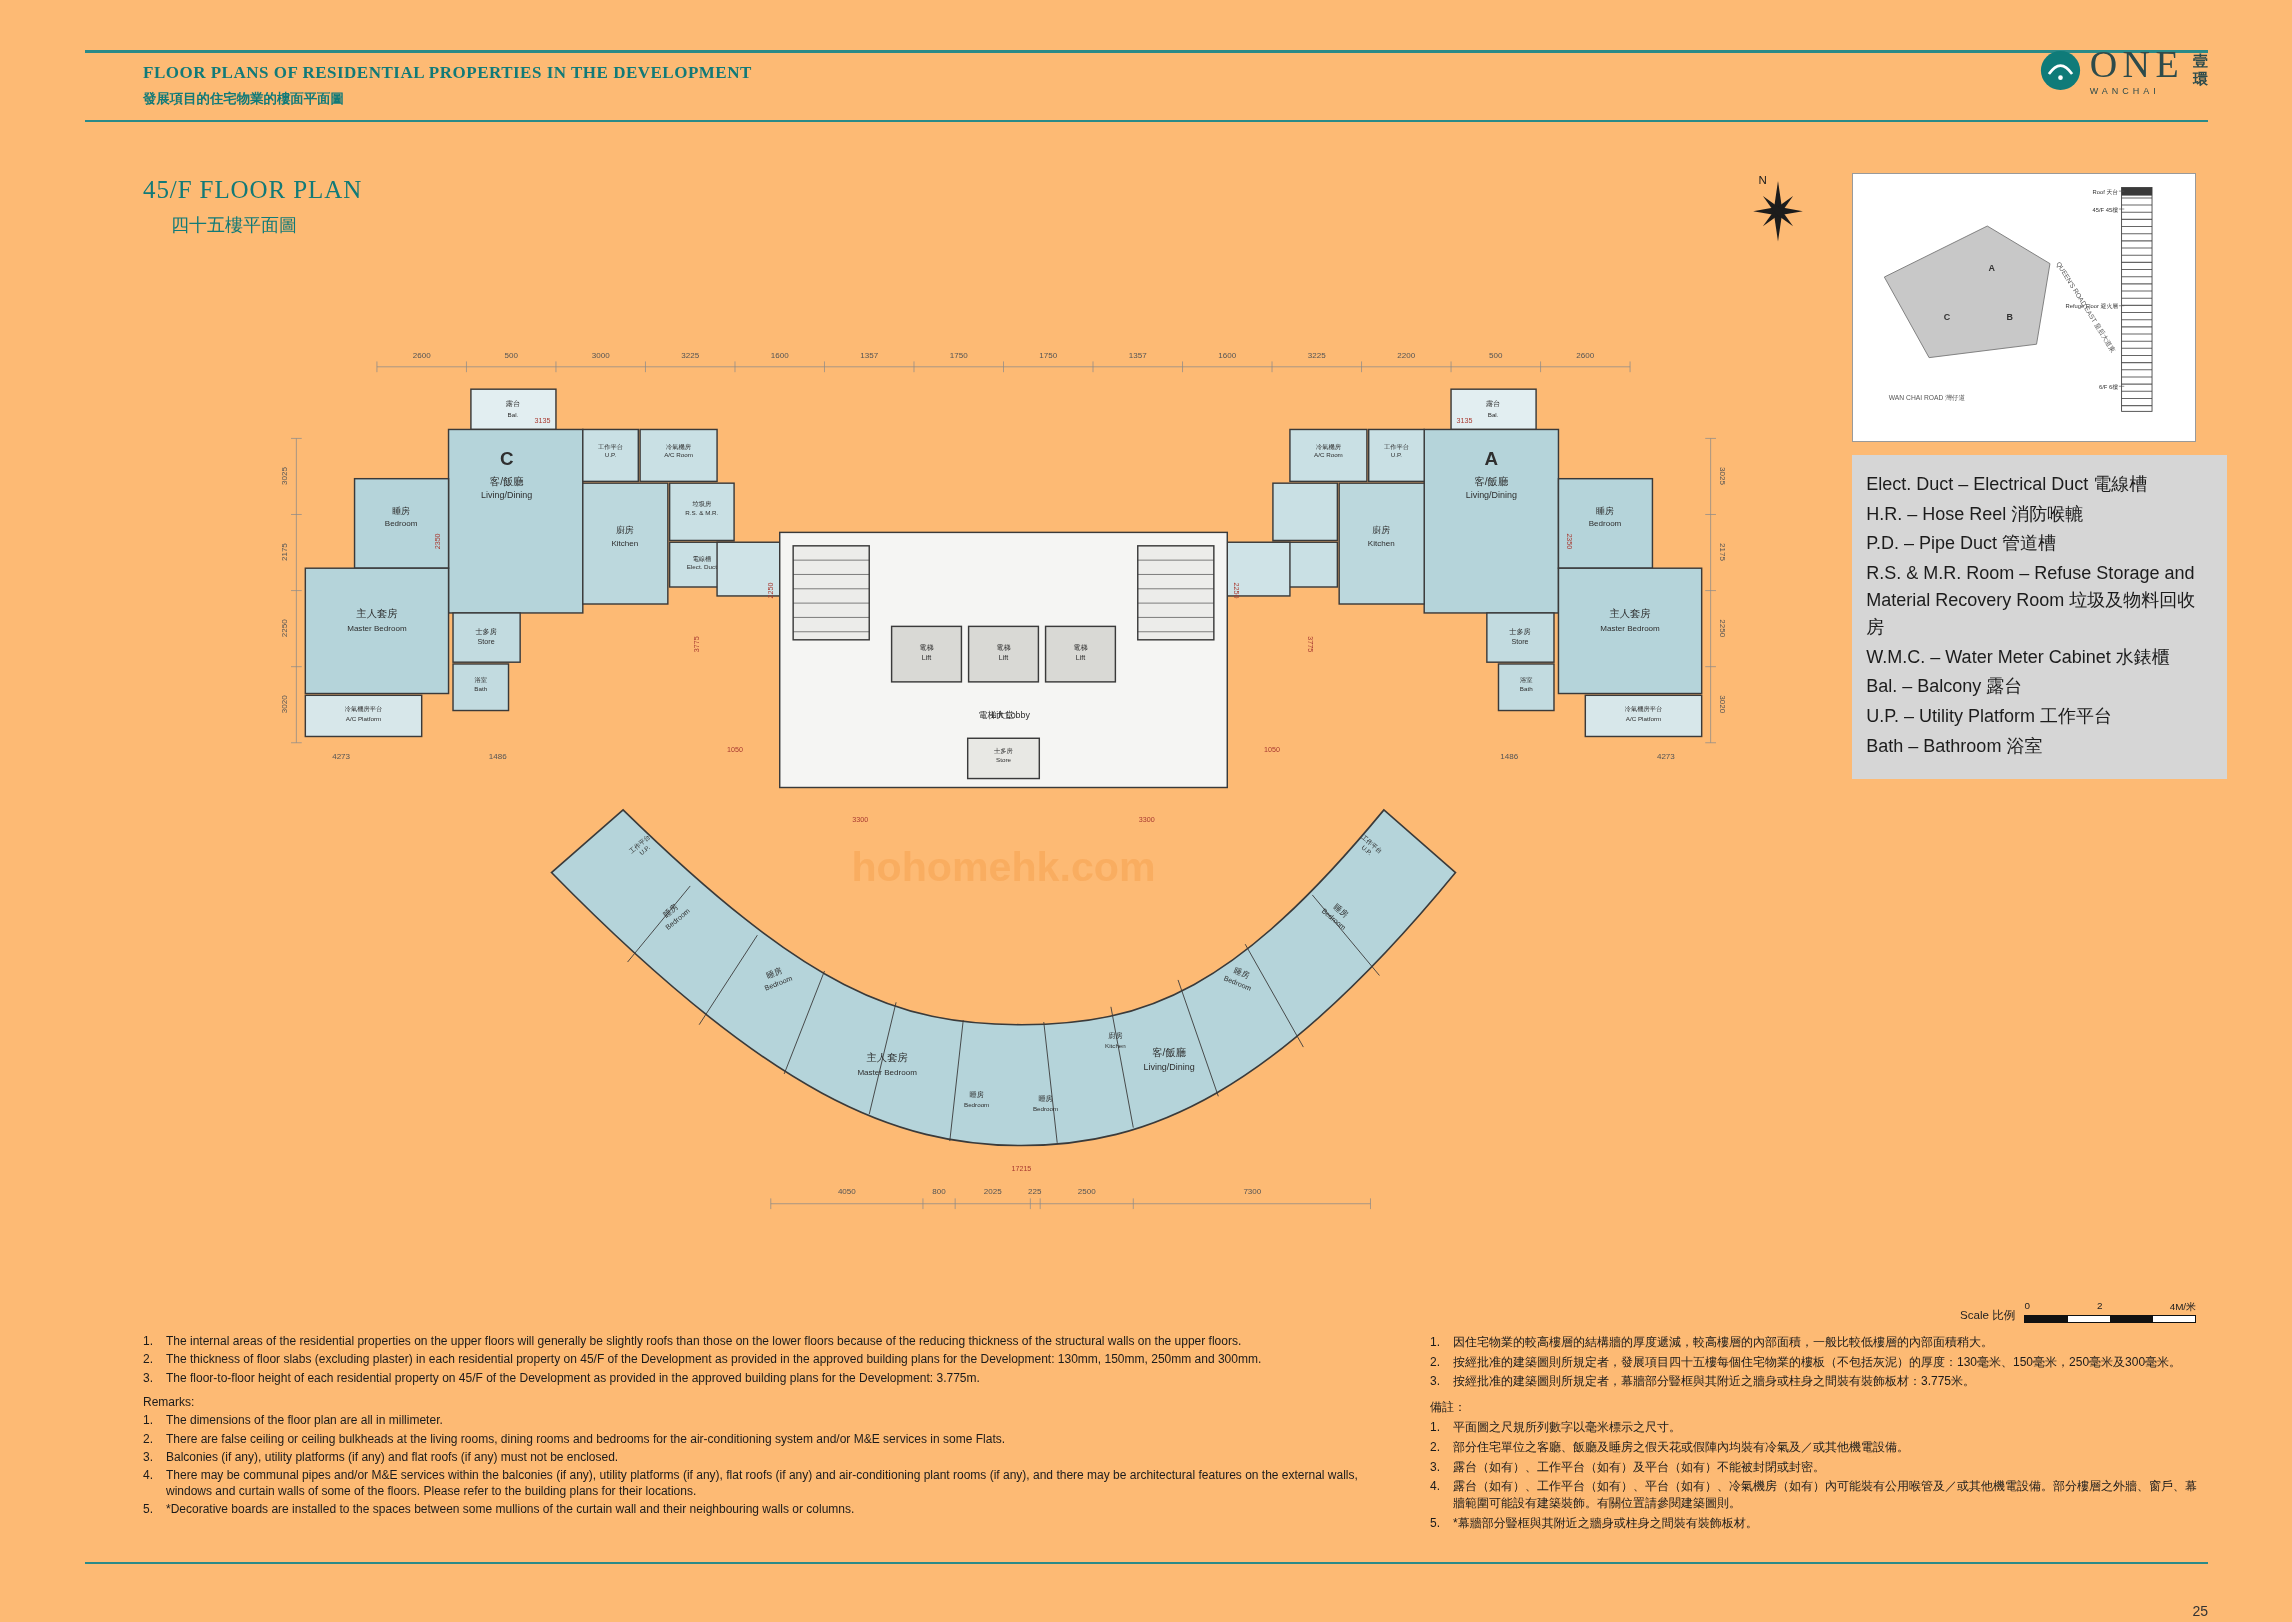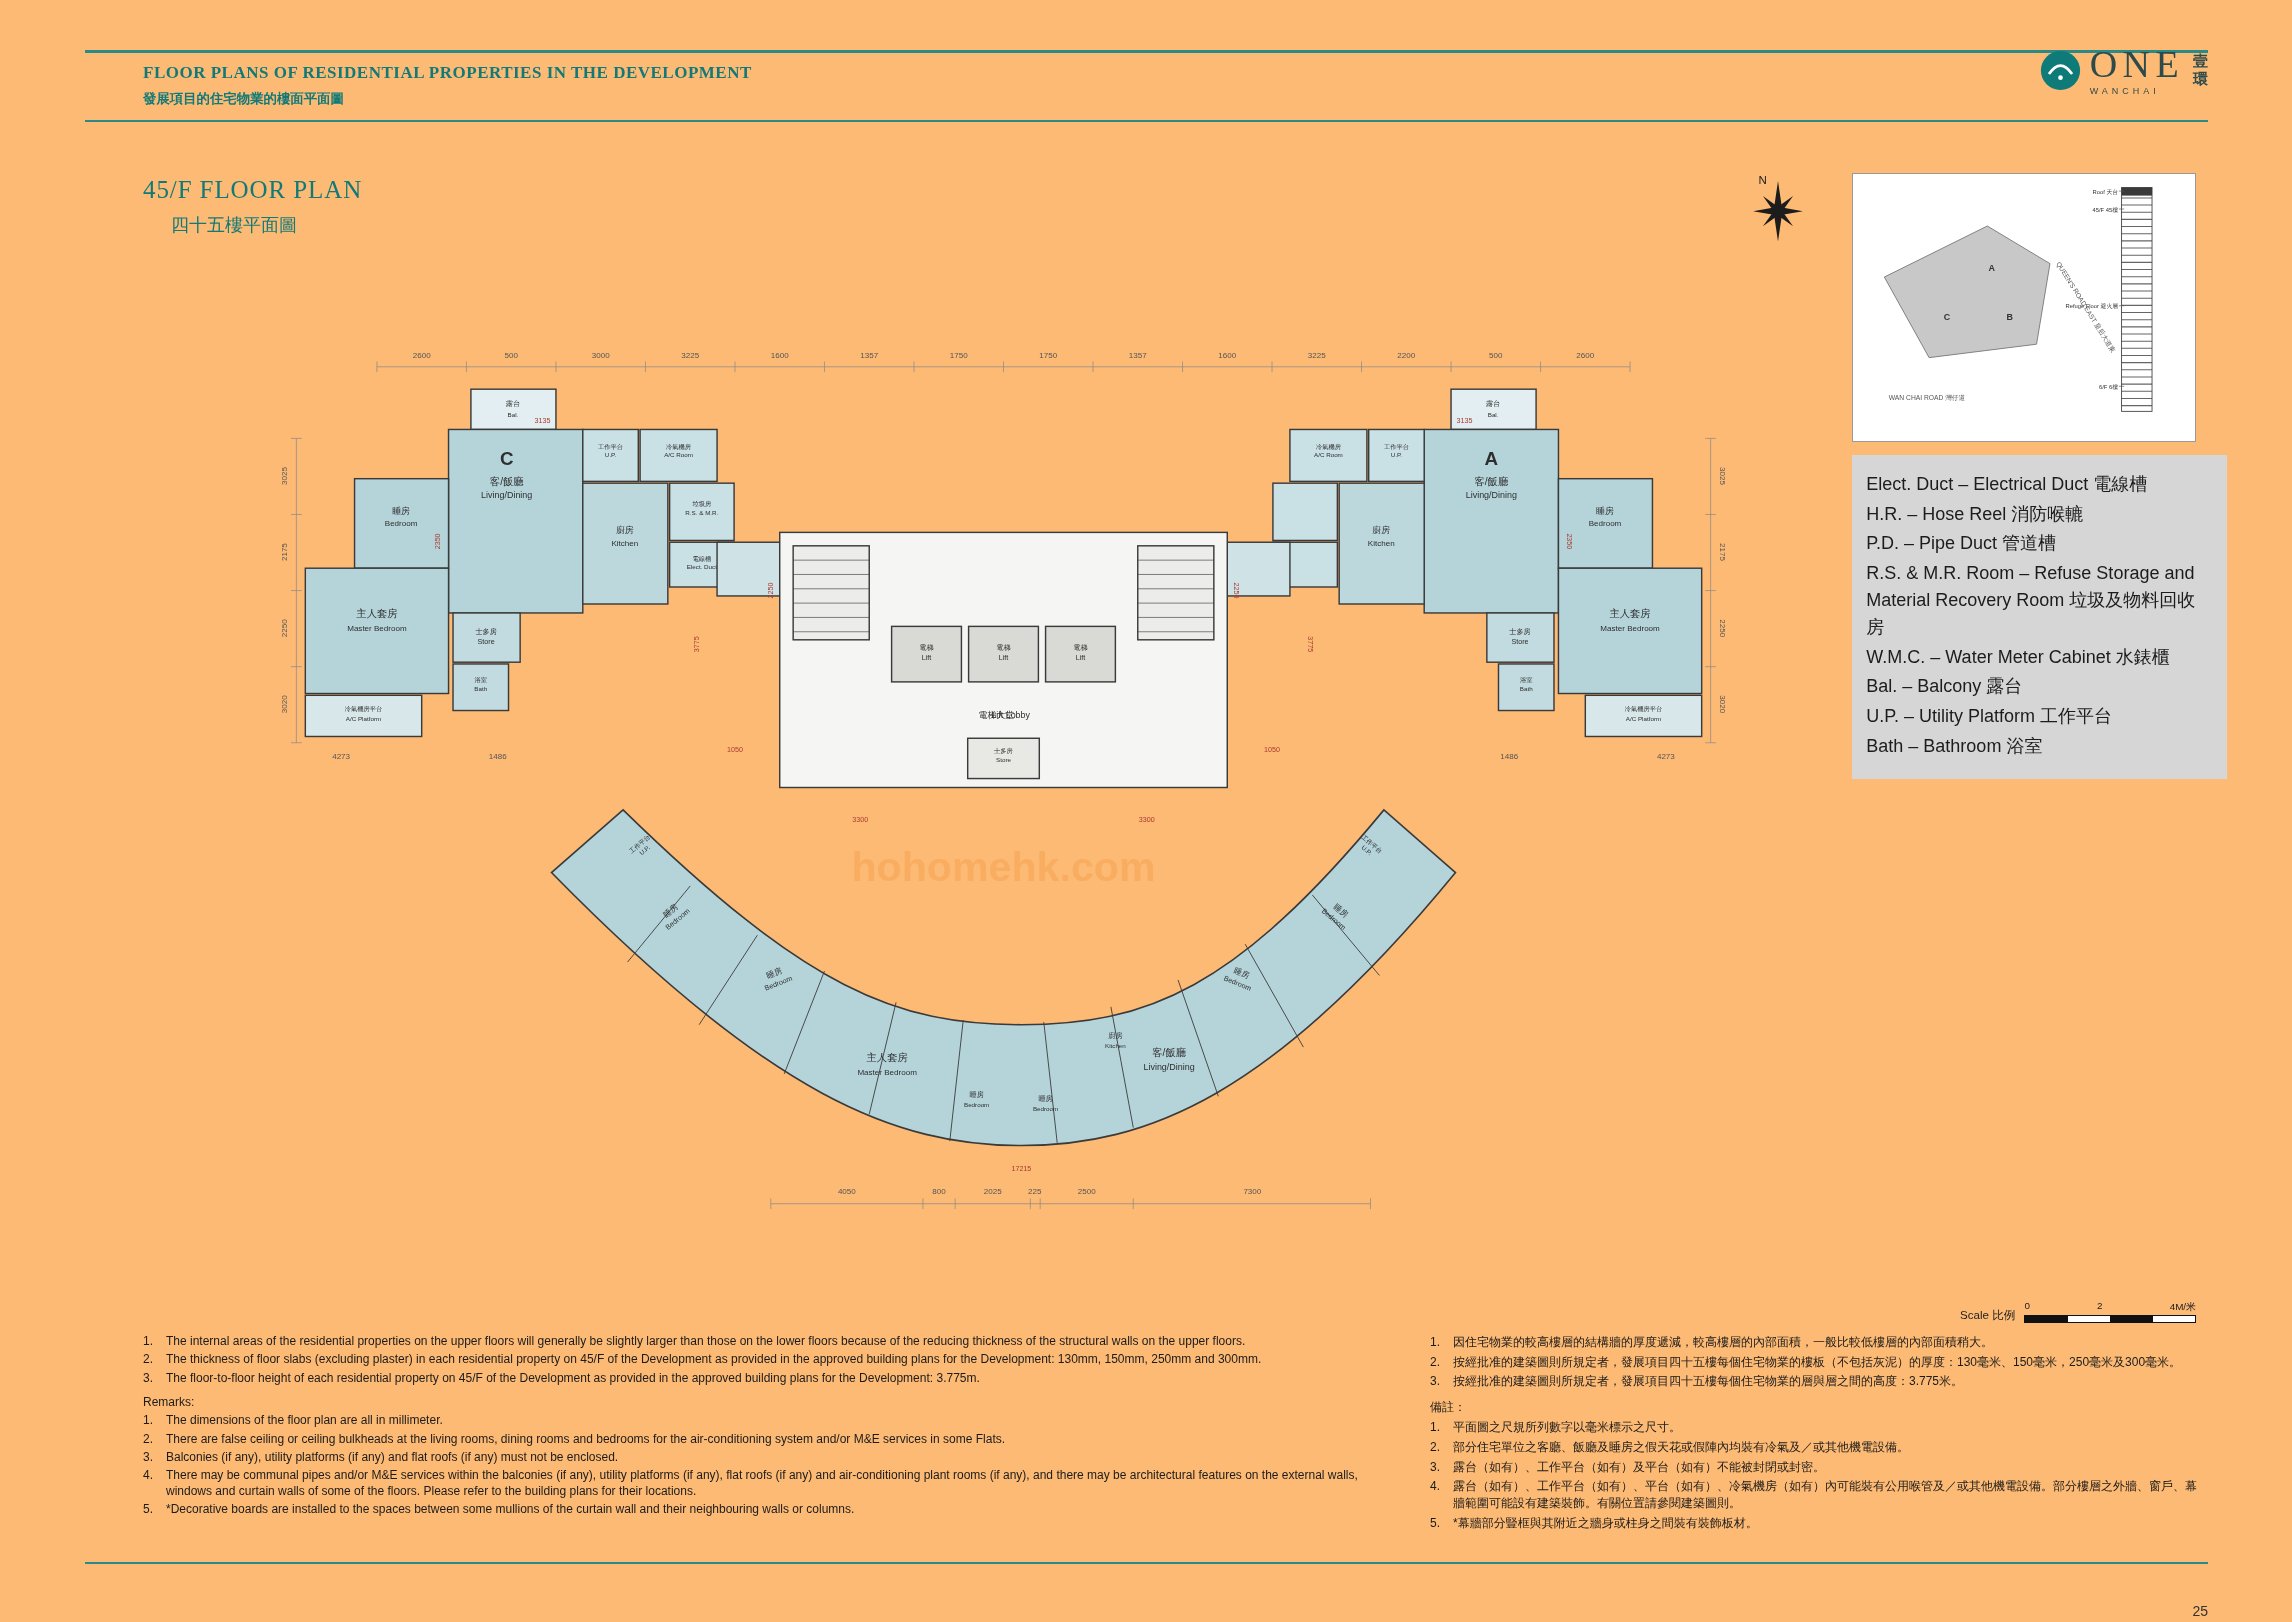--- a/index.html
+++ b/index.html
@@ -369,21 +369,21 @@
           <i class="w"></i>
           <i class="b"></i>
           <i class="w"></i>
         </div>
     </div>
   </div>
 
   <div class="notes-en">
     <div class="note-row">
       <span class="note-num">1.</span>
-      <span class="note-txt">The internal areas of the residential properties on the upper floors will generally be slightly larger than those on the lower floors because of the reducing thickness of the structural walls on the upper floors.</span>
+      <span class="note-txt">The internal areas of the residential properties on the upper floors will generally be slightly roofs than those on the lower floors because of the reducing thickness of the structural walls on the upper floors.</span>
     </div>
     <div class="note-row">
       <span class="note-num">2.</span>
       <span class="note-txt">The thickness of floor slabs (excluding plaster) in each residential property on 45/F of the Development as provided in the approved building plans for the Development: 130mm, 150mm, 250mm and 300mm.</span>
     </div>
     <div class="note-row">
       <span class="note-num">3.</span>
       <span class="note-txt">The floor-to-floor height of each residential property on 45/F of the Development as provided in the approved building plans for the Development: 3.775m.</span>
     </div>
     <div class="remarks-title">Remarks:</div>
@@ -413,21 +413,21 @@
     <div class="note-row">
       <span class="note-num">1.</span>
       <span class="note-txt">因住宅物業的較高樓層的結構牆的厚度遞減，較高樓層的內部面積，一般比較低樓層的內部面積稍大。</span>
     </div>
     <div class="note-row">
       <span class="note-num">2.</span>
       <span class="note-txt">按經批准的建築圖則所規定者，發展項目四十五樓每個住宅物業的樓板（不包括灰泥）的厚度：130毫米、150毫米，250毫米及300毫米。</span>
     </div>
     <div class="note-row">
       <span class="note-num">3.</span>
-      <span class="note-txt">按經批准的建築圖則所規定者，發展項目四十五樓每個住宅物業的層與層之間的高度：3.775米。</span>
+      <span class="note-txt">按經批准的建築圖則所規定者，幕牆部分豎框與其附近之牆身或柱身之間裝有裝飾板材：3.775米。</span>
     </div>
     <div class="remarks-title">備註：</div>
     <div class="note-row">
       <span class="note-num">1.</span>
       <span class="note-txt">平面圖之尺規所列數字以毫米標示之尺寸。</span>
     </div>
     <div class="note-row">
       <span class="note-num">2.</span>
       <span class="note-txt">部分住宅單位之客廳、飯廳及睡房之假天花或假陣內均裝有冷氣及／或其他機電設備。</span>
     </div>

